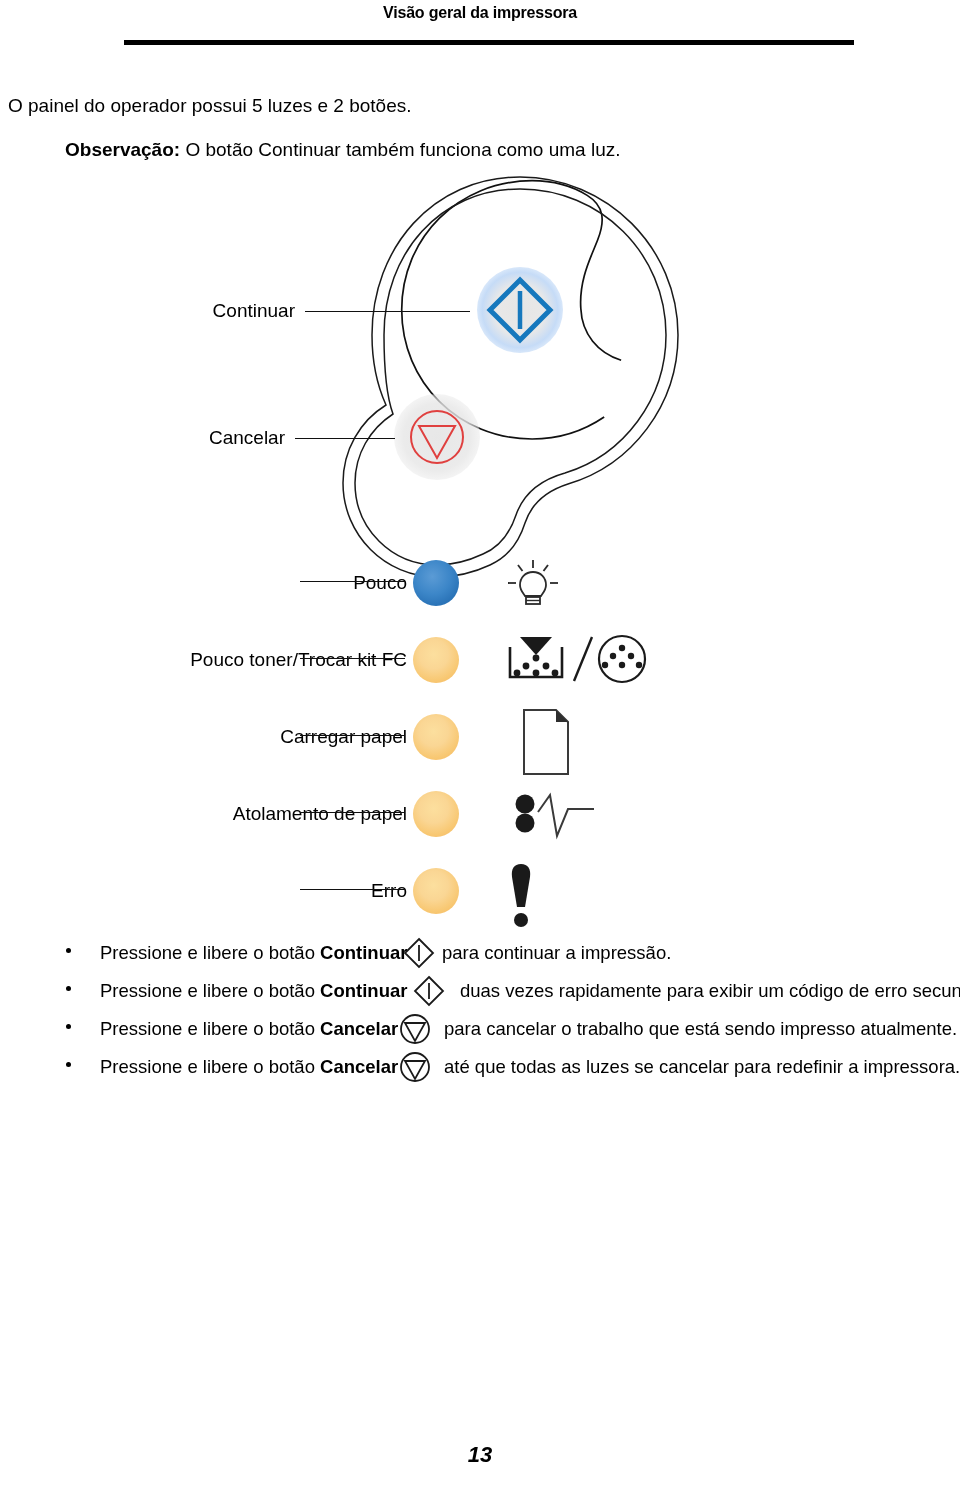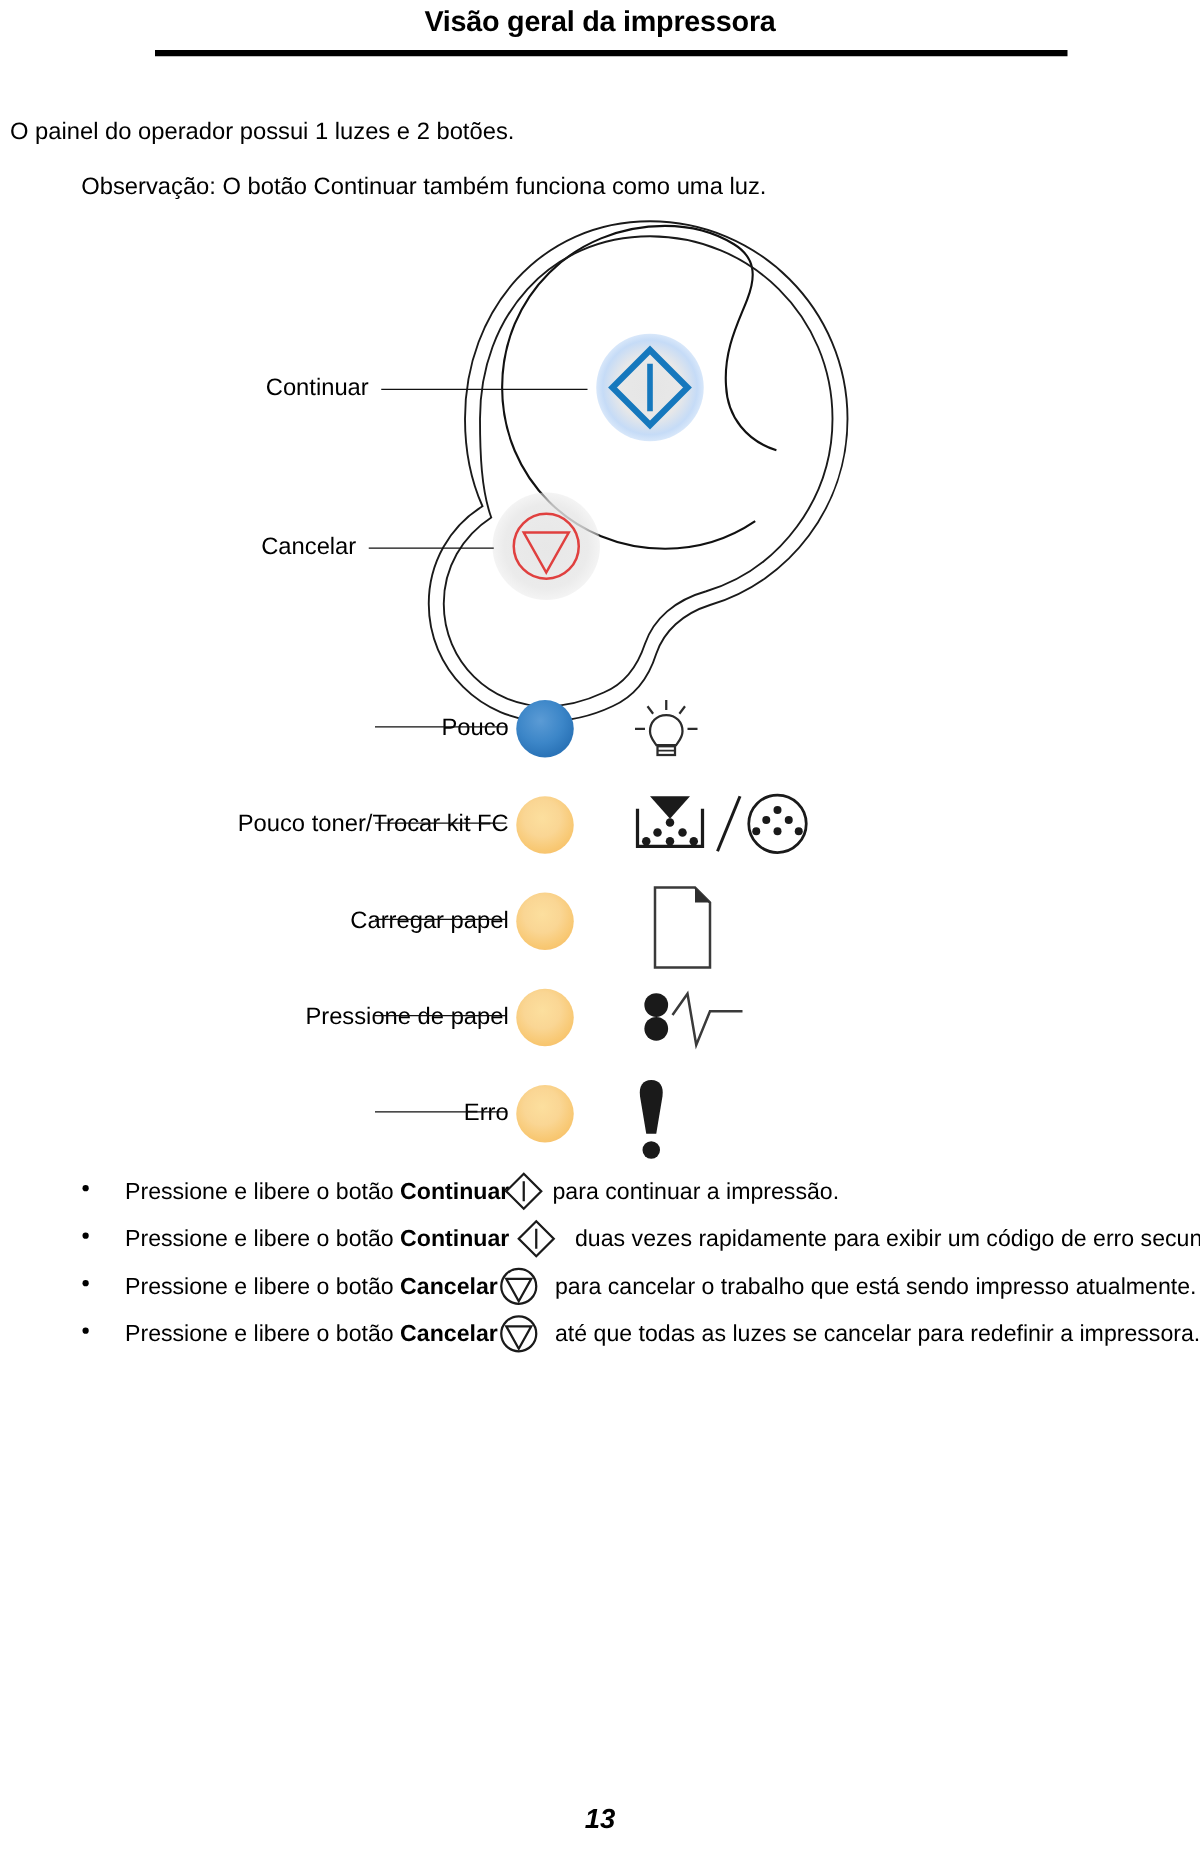--- a/index.html
+++ b/index.html
@@ -16,21 +16,21 @@
     overflow: hidden;
   }
 
   
   #page-title {
     position: absolute;
     top: 4px;
     left: 0;
     width: 960px;
     text-align: center;
-    font-size: 23px;
+    font-size: 16px;
     font-weight: bold;
     letter-spacing: -0.2px;
   }
   #header-rule {
     position: absolute;
     top: 40px;
     left: 124px;
     width: 730px;
     height: 5px;
     background: #000000;
@@ -42,21 +42,21 @@
     top: 95px;
     left: 8px;
     font-size: 19px;
   }
   #note-line {
     position: absolute;
     top: 139px;
     left: 65px;
     font-size: 19px;
   }
-  #note-line .note-label { font-weight: normal; }
+  #note-line .note-label { font-weight: bold; }
 
   
   #panel-diagram {
     position: absolute;
     top: 170px;
     left: 0;
     width: 960px;
     height: 760px;
   }
   #panel-outline-svg {
@@ -200,21 +200,21 @@
     font-style: italic;
     font-weight: bold;
   }
 </style>
 </head>
 <body>
 
 <div id="page-title">Visão geral da impressora</div>
 <div id="header-rule"></div>
 
-<div id="intro-line">O painel do operador possui 1 luzes e 2 botões.</div>
+<div id="intro-line">O painel do operador possui 5 luzes e 2 botões.</div>
 <div id="note-line">
   <span class="note-label">Observação:</span>
   <span>O botão Continuar também funciona como uma luz.</span>
 </div>
 
 <div id="panel-diagram">
 
   <svg id="panel-outline-svg" width="960" height="760" viewBox="0 0 960 760">
 
     <path d="M 452 185
@@ -326,21 +326,21 @@
       <div class="light-dot dot-amber"></div>
       <div class="light-icon" style="left:518px; top:-10px;">
         <svg width="60" height="76" viewBox="0 0 60 76">
           <path d="M6 6 L38 6 L50 18 L50 70 L6 70 Z" fill="#ffffff" stroke="#3a3a3a" stroke-width="2"></path>
           <path d="M38 6 L38 18 L50 18 Z" fill="#2e2e2e"></path>
         </svg>
       </div>
     </div>
 
     <div class="light-row" style="top:621px;">
-      <div class="light-label">Pressione de papel</div>
+      <div class="light-label">Atolamento de papel</div>
       <div class="light-leader" style="left:300px; width:105px;"></div>
       <div class="light-dot dot-amber"></div>
       <div class="light-icon" style="left:512px; top:-4px;">
         <svg width="86" height="58" viewBox="0 0 86 58">
           <circle cx="13" cy="17" r="9.5" fill="#1a1a1a"></circle>
           <circle cx="13" cy="36" r="9.5" fill="#1a1a1a"></circle>
           <path d="M26 25 L38 8 L45 49 L56 22 L82 22" fill="none" stroke="#3a3a3a" stroke-width="2"></path>
         </svg>
       </div>
     </div>

